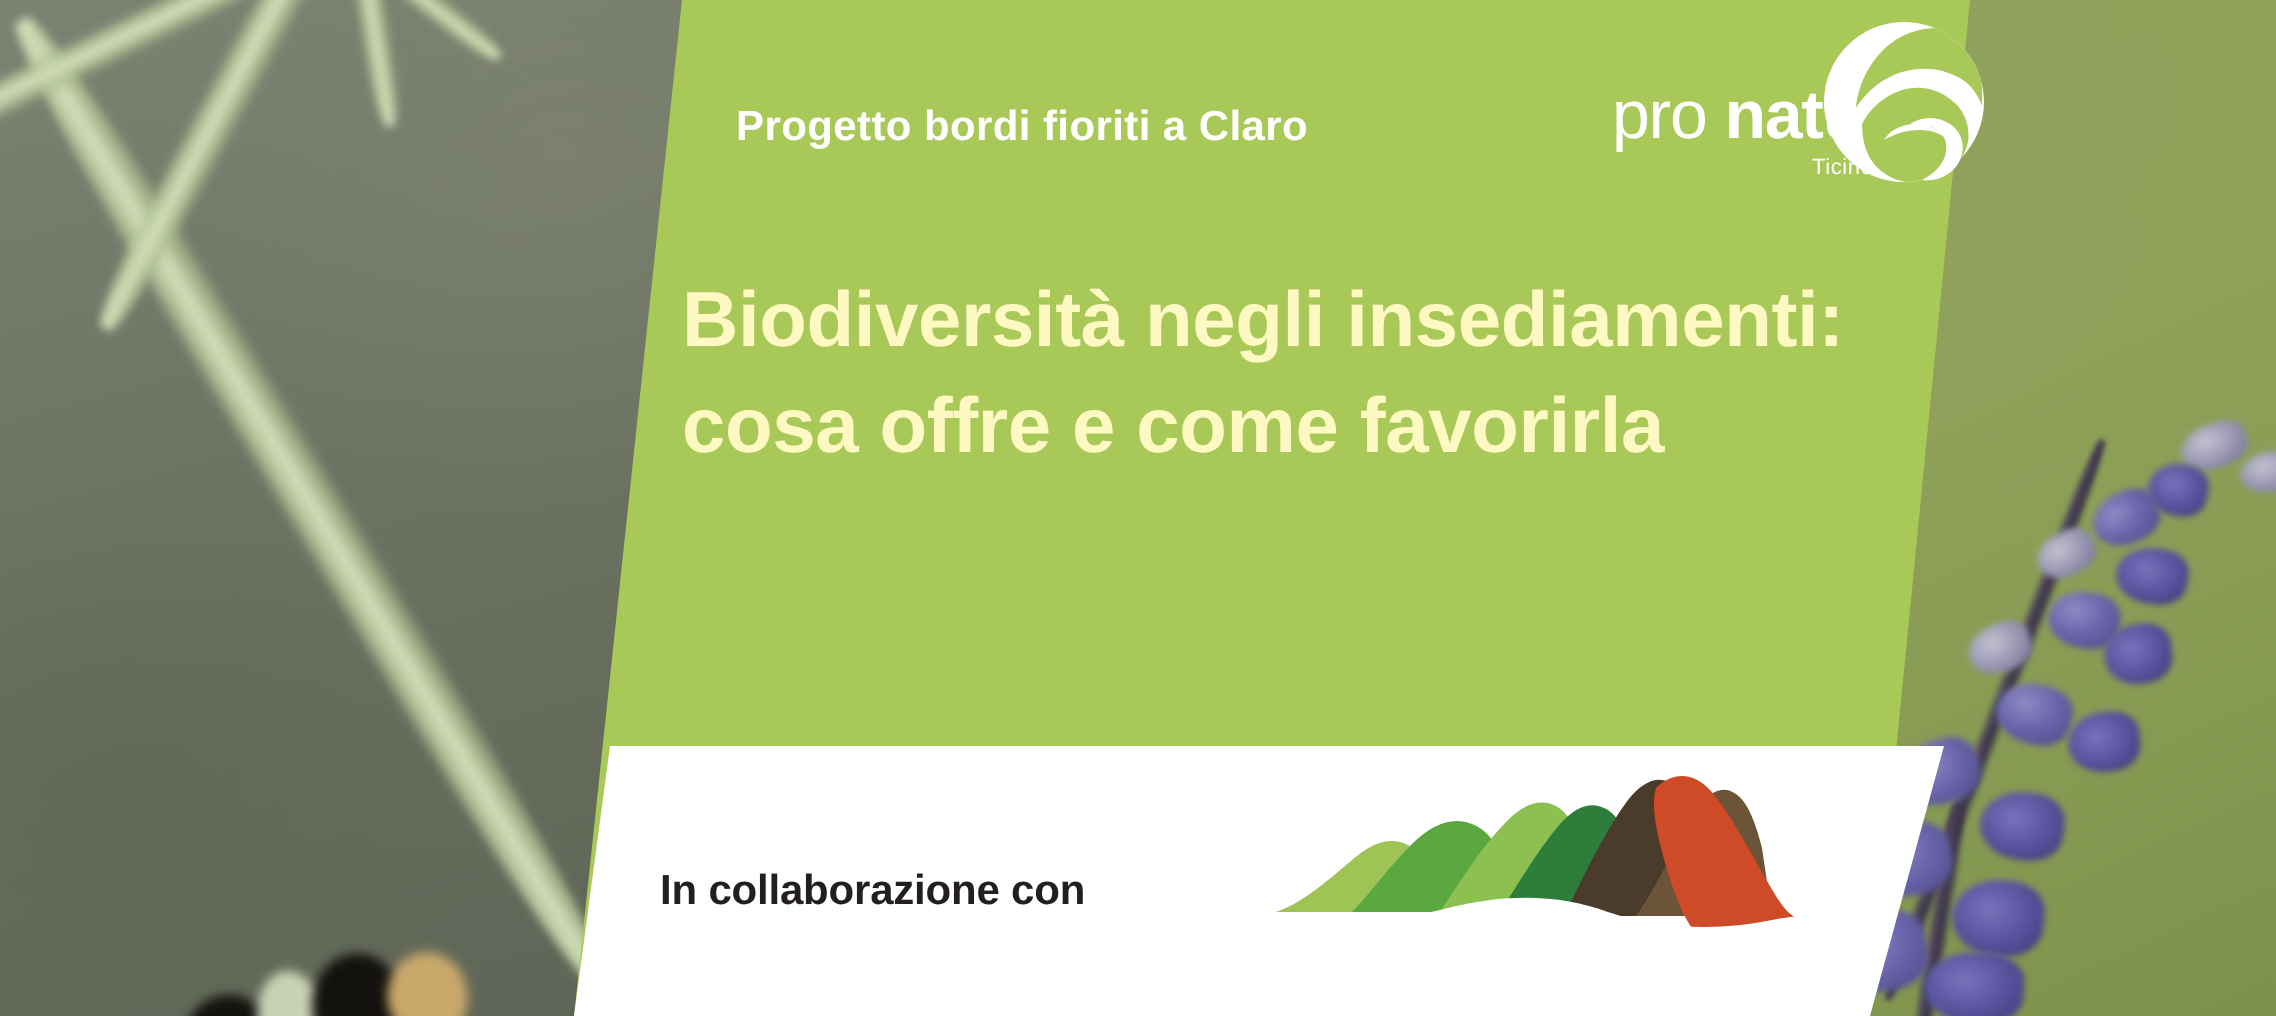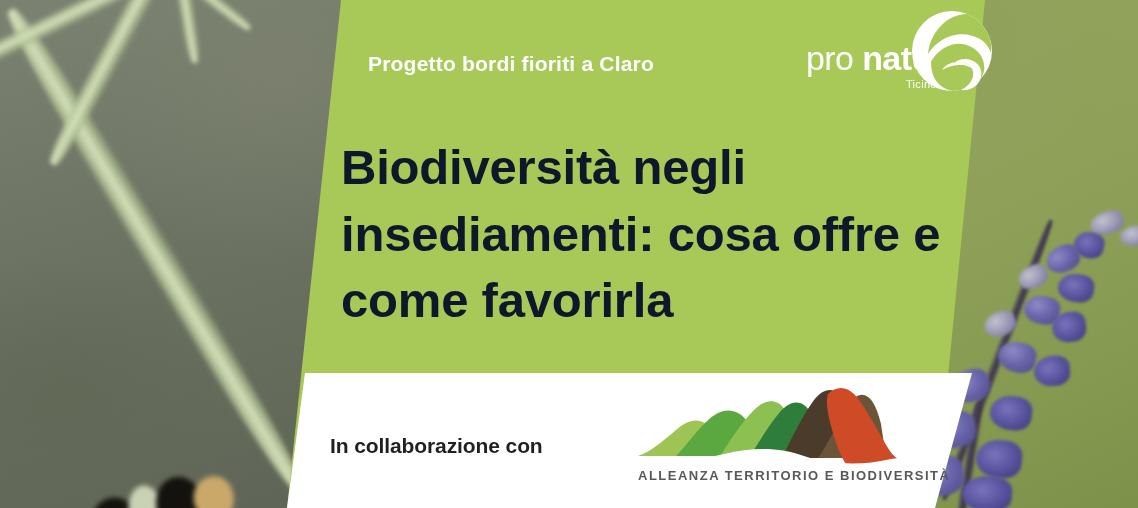--- a/index.html
+++ b/index.html
@@ -146,24 +146,24 @@
     font-size: 21px;
     font-weight: bold;
     color: #ffffff;
     letter-spacing: 0.2px;
     white-space: nowrap;
   }
   .headline {
     position: absolute;
     left: 341px; top: 134px;
     width: 625px;
-    font-size: 49px;
+    font-size: 39px;
     font-weight: bold;
     line-height: 1.36;
-    color: #0f172a;
+    color: #fef9c3;
     letter-spacing: -0.2px;
   }
   .collab-label {
     position: absolute;
     left: 330px; top: 434px;
     font-size: 21px;
     font-weight: bold;
     color: #231f20;
     letter-spacing: -0.1px;
     white-space: nowrap;
@@ -326,16 +326,15 @@
 
         <path d="M196 8 C204 0 214 0 222 8 C232 18 244 42 256 62
                  C262 72 268 76 276 74 L282 74 L282 78 L214 78
                  C208 70 202 52 198 36 C195 24 194 14 196 8 Z" fill="#cf4a26"></path>
 
         <path d="M4 70 C30 78 60 76 92 68 C124 60 150 62 172 70
                  C196 78 226 80 254 74 C268 71 276 72 284 74
                  L284 78 L4 78 Z" fill="#ffffff"></path>
       </svg>
     </div>
-    <div class="alleanza-caption">ALLEANZA TERRITORIO E BIODIVERSITÀ</div>
   </div>
 
 </div>
 
 </body></html>

